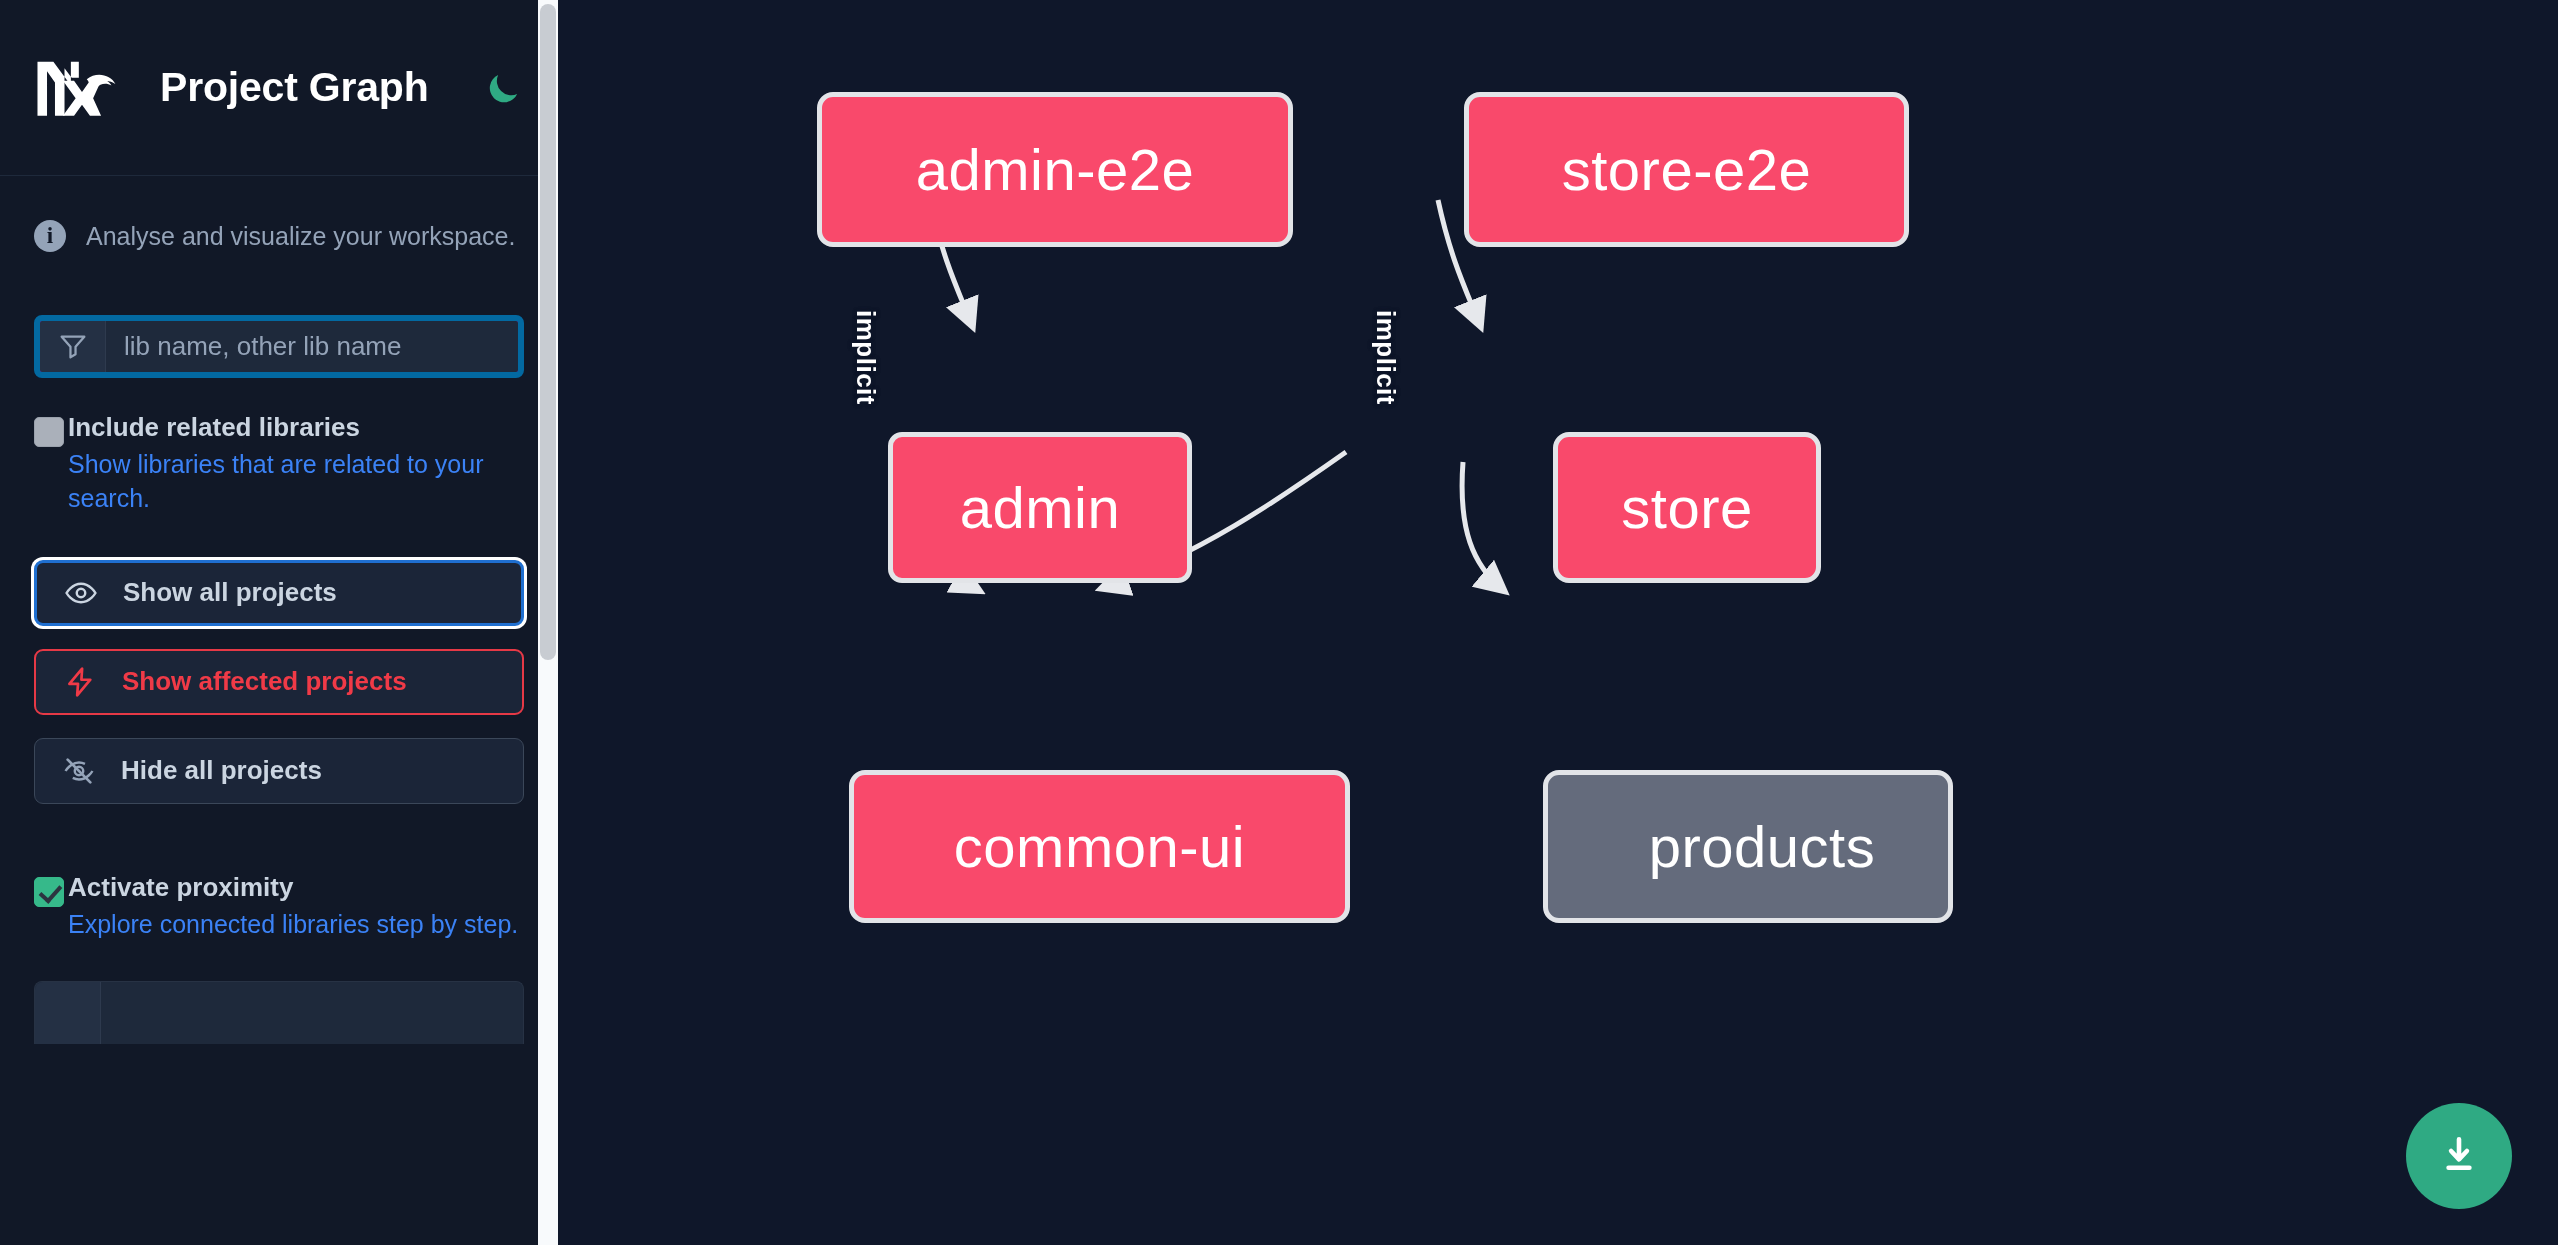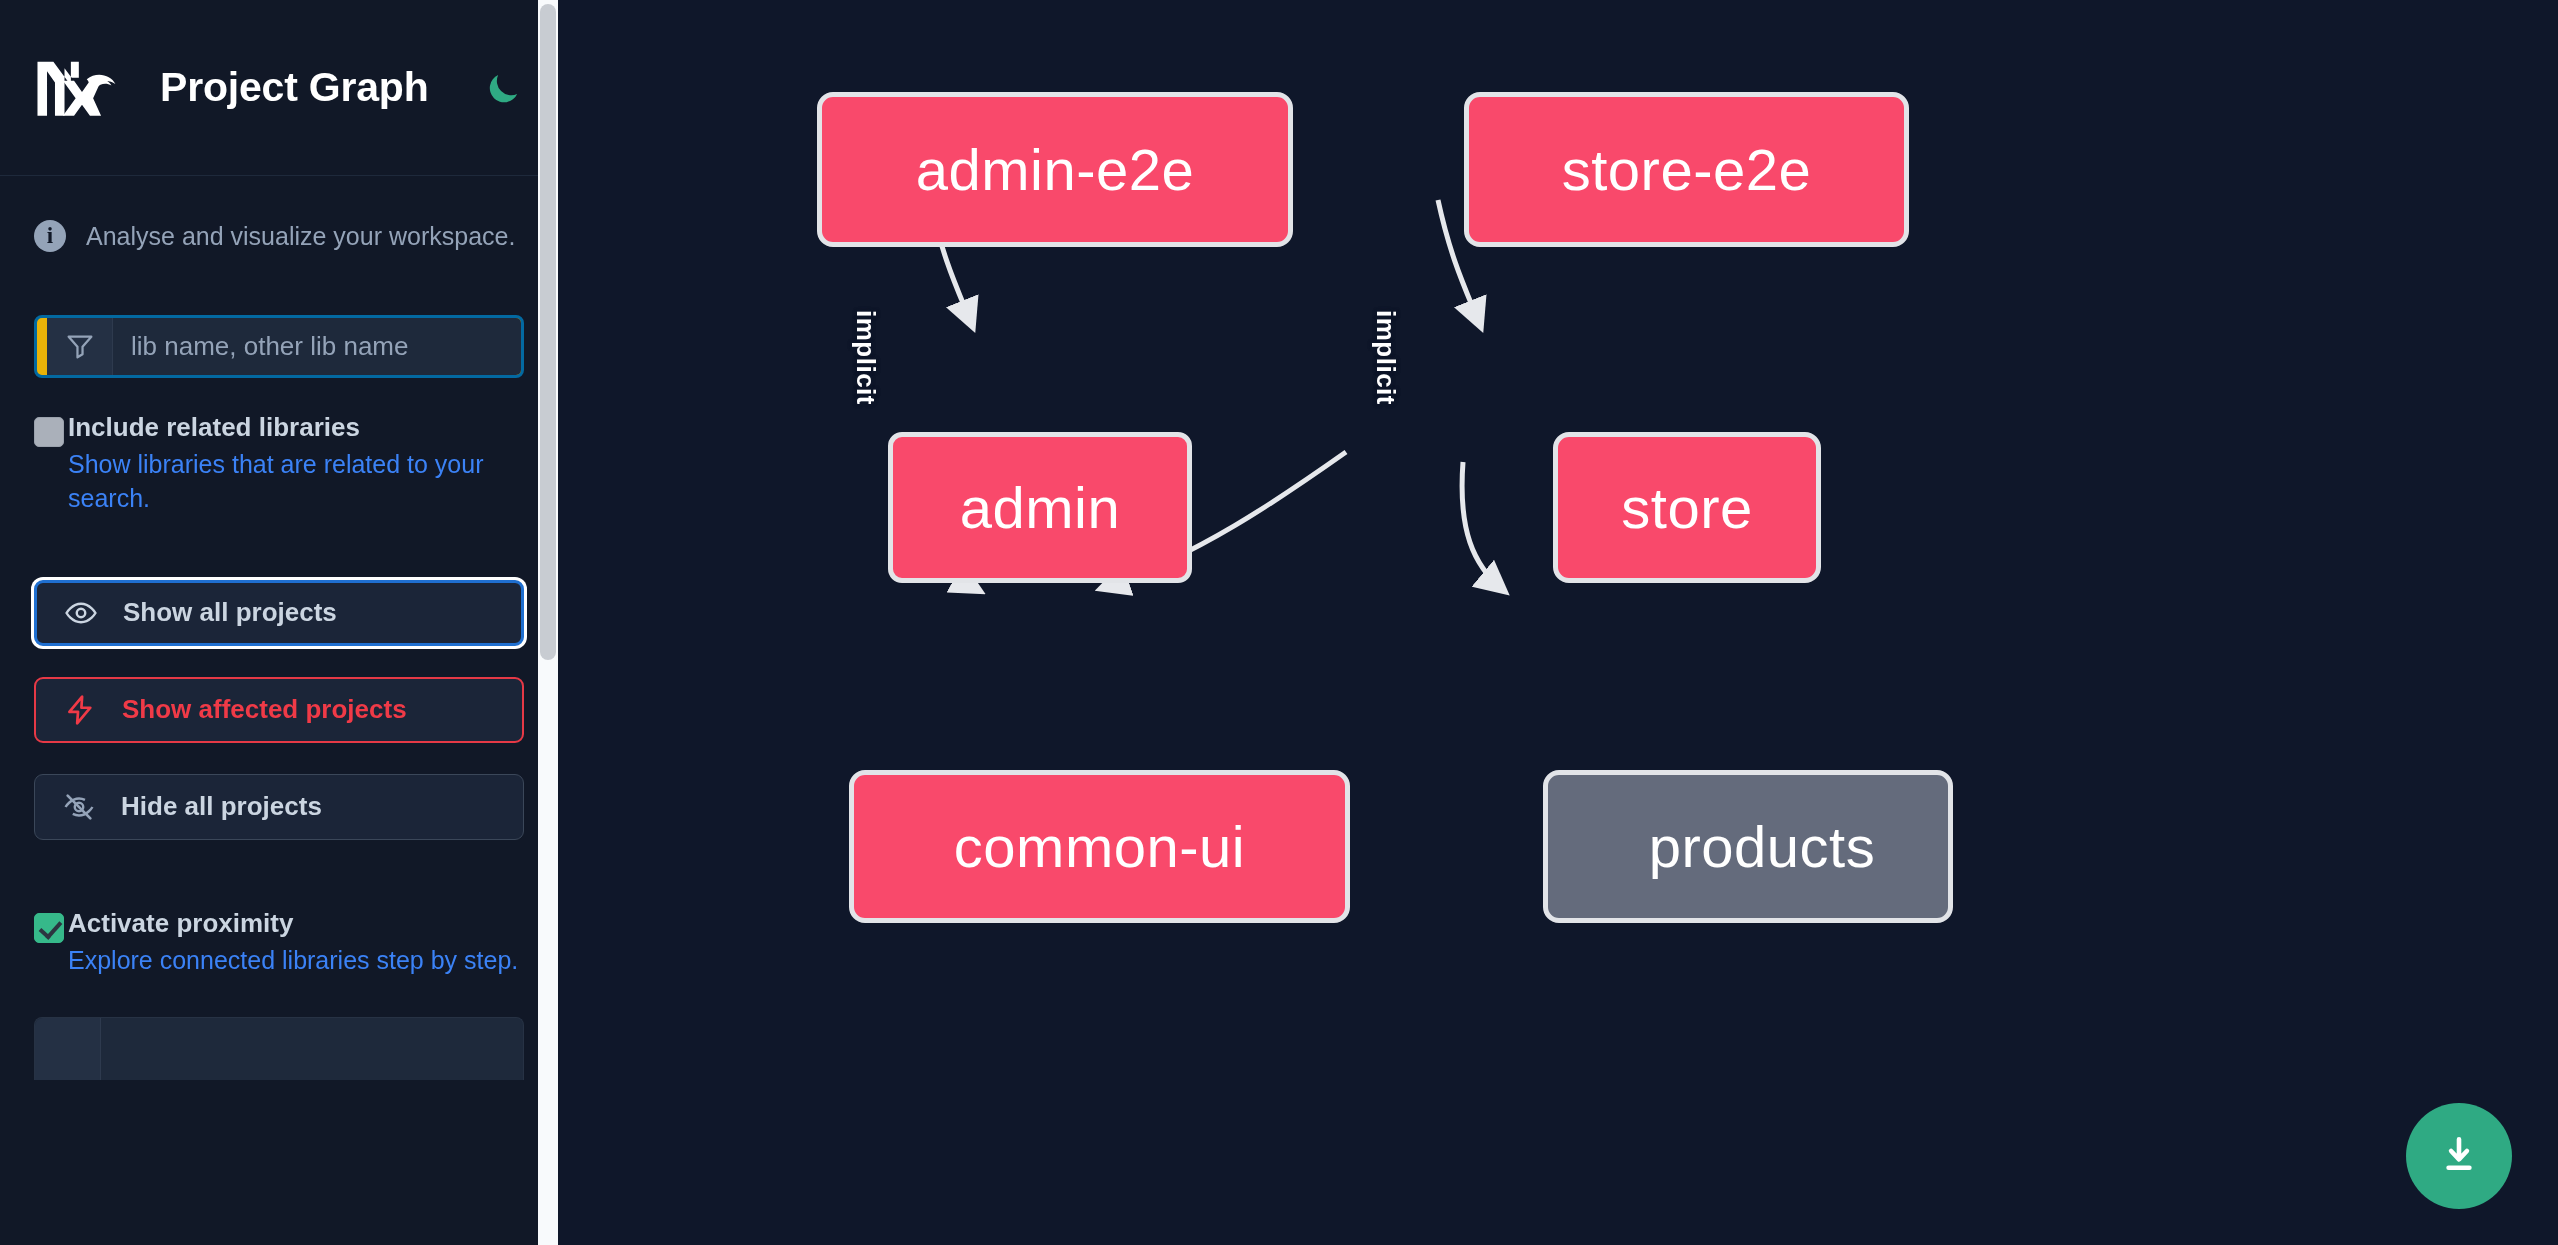--- a/index.html
+++ b/index.html
@@ -59,23 +59,22 @@
   }
   .info-text { color: #94a3b8; font-size: 25px; line-height: 1.3; }
 
   
   .filter-wrap {
     margin-top: 62px;
     display: flex;
     height: 63px;
     border-radius: 8px;
     overflow: hidden;
-    background: #eab308;
-    border: 3px solid #0369a1;
-    padding-left: 10px;
+    background: #6d28d9;
+    border: 6px solid #0369a1;
   }
   .filter-icon-box {
     width: 66px; flex: 0 0 66px;
     background: #243044;
     display: flex; align-items: center; justify-content: center;
     border-right: 1px solid #2e3a4e;
     cursor: pointer;
   }
   .filter-input {
     flex: 1 1 auto;
@@ -116,21 +115,21 @@
   .check-label {
     color: #cbd5e1; font-size: 26px; font-weight: 700;
     line-height: 1.35;
   }
   .check-desc {
     color: #3b82f6; font-size: 25px; line-height: 1.38;
     margin-top: 2px;
   }
 
   
-  .btn-group { margin-top: 64px; display: flex; flex-direction: column; gap: 31px; }
+  .btn-group { margin-top: 44px; display: flex; flex-direction: column; gap: 23px; }
   .btn {
     height: 66px;
     border-radius: 9px;
     display: flex; align-items: center;
     gap: 25px;
     padding: 0 27px;
     background: #1b2538;
     border: 1px solid #3b4759;
     color: #cbd5e1;
     font-size: 26px; font-weight: 700;

